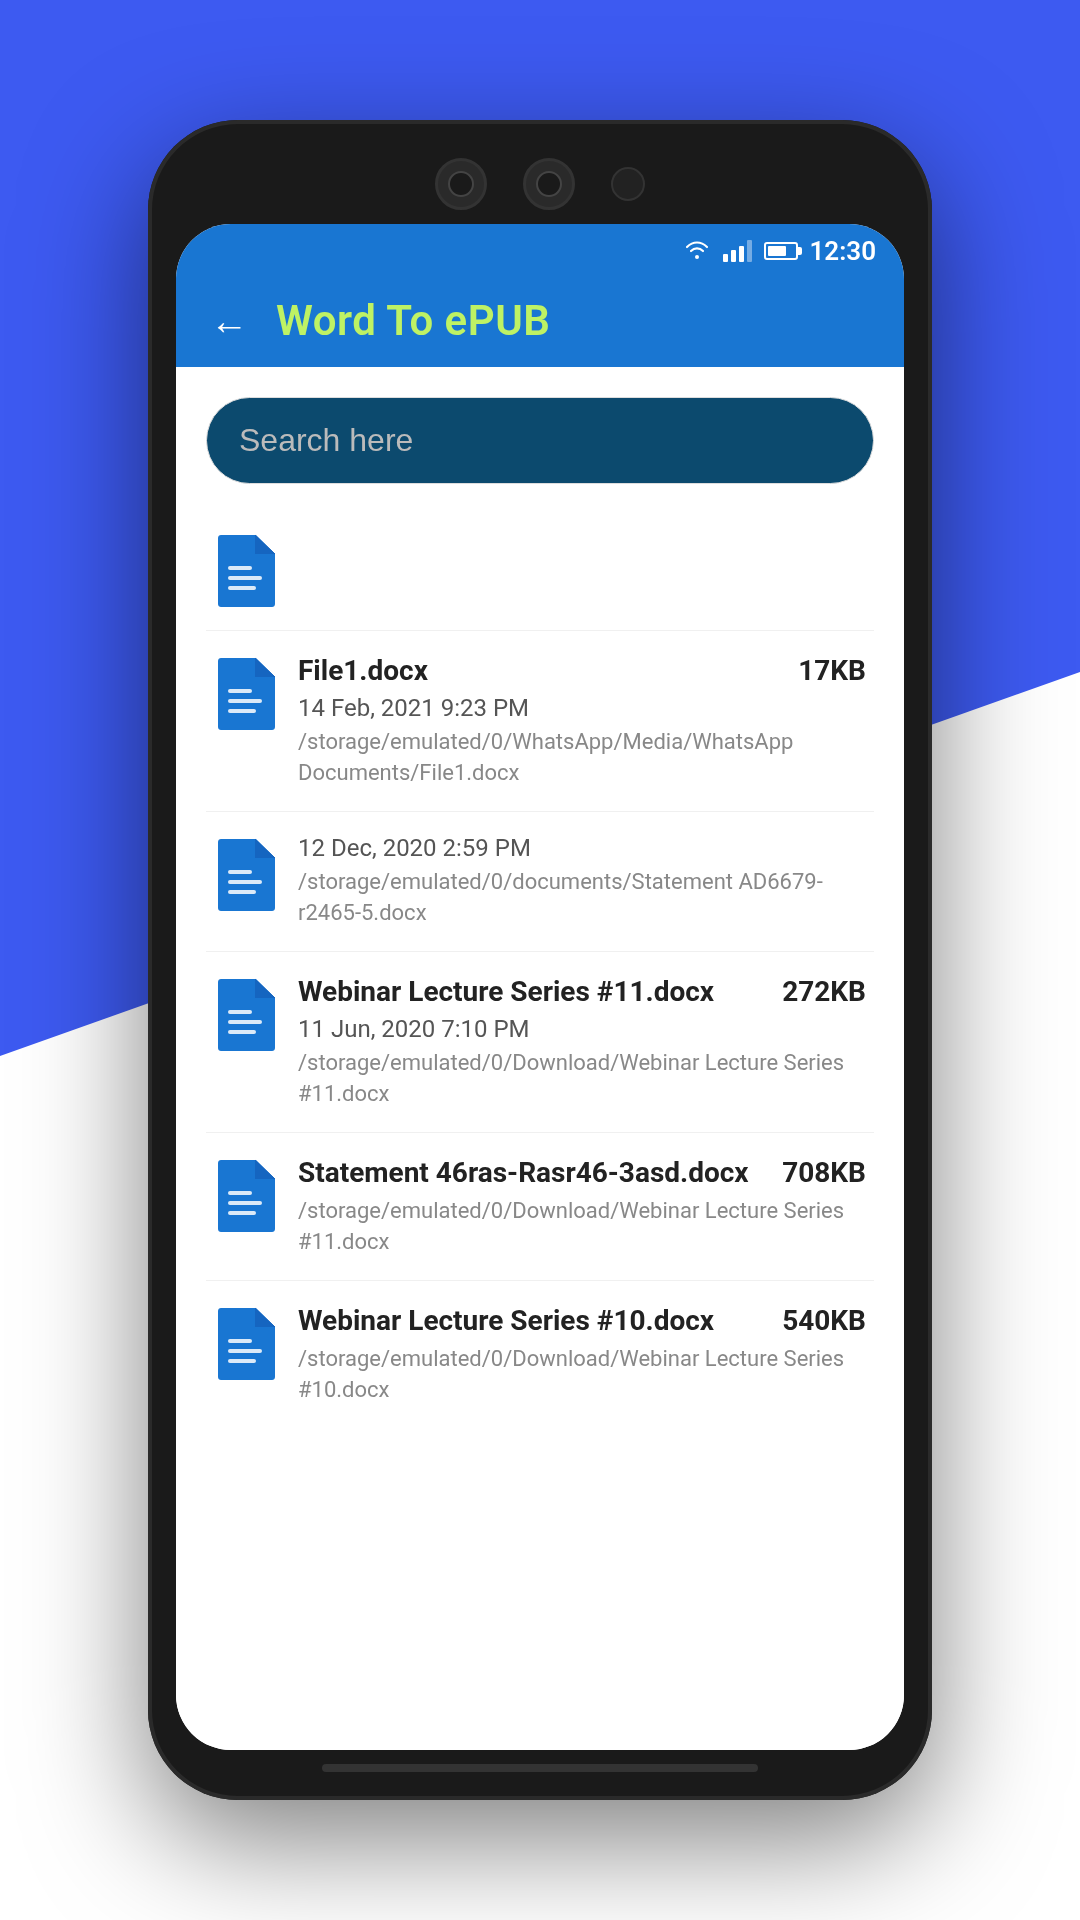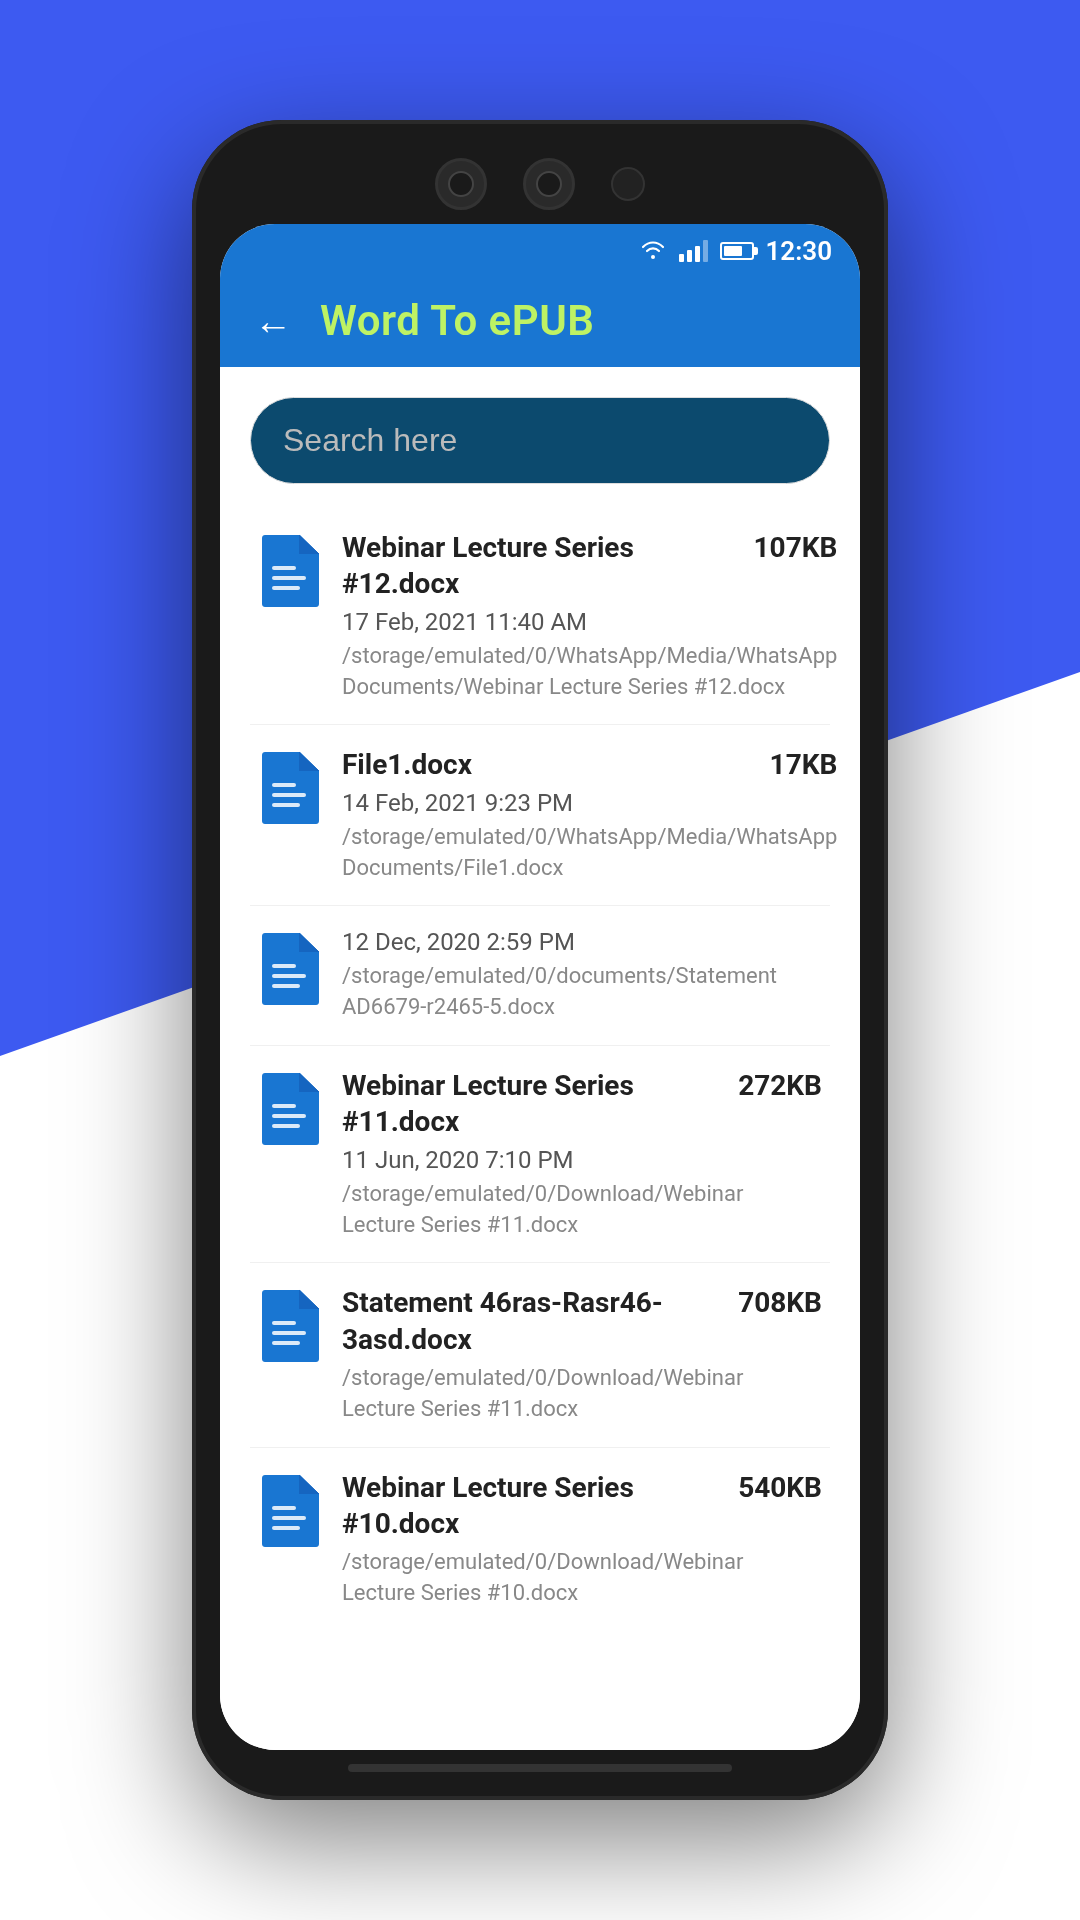--- a/index.html
+++ b/index.html
@@ -36,21 +36,21 @@
       position: absolute;
       top: 0; left: 0;
       width: 100%; height: 100%;
       background: white;
       clip-path: polygon(0 55%, 100% 35%, 100% 100%, 0 100%);
       z-index: 0;
     }
 
     
     .phone {
-      width: 696px;
+      width: 784px;
       height: 1680px;
       background: #1a1a1a;
       border-radius: 90px;
       position: relative;
       z-index: 1;
       display: flex;
       flex-direction: column;
       align-items: center;
       padding: 28px;
       box-shadow: 0 40px 120px rgba(0,0,0,0.5), inset 0 0 0 4px #2a2a2a;
@@ -366,28 +366,20 @@
       <div class="file-icon">
         <svg viewBox="0 0 62 74" fill="none" xmlns="http://www.w3.org/2000/svg">
           <path d="M4 4C4 2.3 5.3 1 7 1H42L61 20V70C61 71.7 59.7 73 58 73H7C5.3 73 4 71.7 4 70V4Z" fill="#1976d2"></path>
           <path d="M41 1V20H61" fill="#1565c0"></path>
           <path d="M41 1L61 20" stroke="#1565c0" stroke-width="1"></path>
           <rect x="14" y="32" width="24" height="4" rx="2" fill="white" opacity="0.85"></rect>
           <rect x="14" y="42" width="34" height="4" rx="2" fill="white" opacity="0.85"></rect>
           <rect x="14" y="52" width="28" height="4" rx="2" fill="white" opacity="0.85"></rect>
         </svg>
       </div>
-      <div class="file-info">
-        <div class="file-top-row">
-          <span class="file-name">Webinar Lecture Series #12.docx</span>
-          <span class="file-size">107KB</span>
-        </div>
-        <div class="file-date">17 Feb, 2021 11:40 AM</div>
-        <div class="file-path">/storage/emulated/0/WhatsApp/Media/WhatsApp Documents/Webinar Lecture Series #12.docx</div>
-      </div>
     </div>
             <div class="file-item">
       <div class="file-icon">
         <svg viewBox="0 0 62 74" fill="none" xmlns="http://www.w3.org/2000/svg">
           <path d="M4 4C4 2.3 5.3 1 7 1H42L61 20V70C61 71.7 59.7 73 58 73H7C5.3 73 4 71.7 4 70V4Z" fill="#1976d2"></path>
           <path d="M41 1V20H61" fill="#1565c0"></path>
           <path d="M41 1L61 20" stroke="#1565c0" stroke-width="1"></path>
           <rect x="14" y="32" width="24" height="4" rx="2" fill="white" opacity="0.85"></rect>
           <rect x="14" y="42" width="34" height="4" rx="2" fill="white" opacity="0.85"></rect>
           <rect x="14" y="52" width="28" height="4" rx="2" fill="white" opacity="0.85"></rect>

